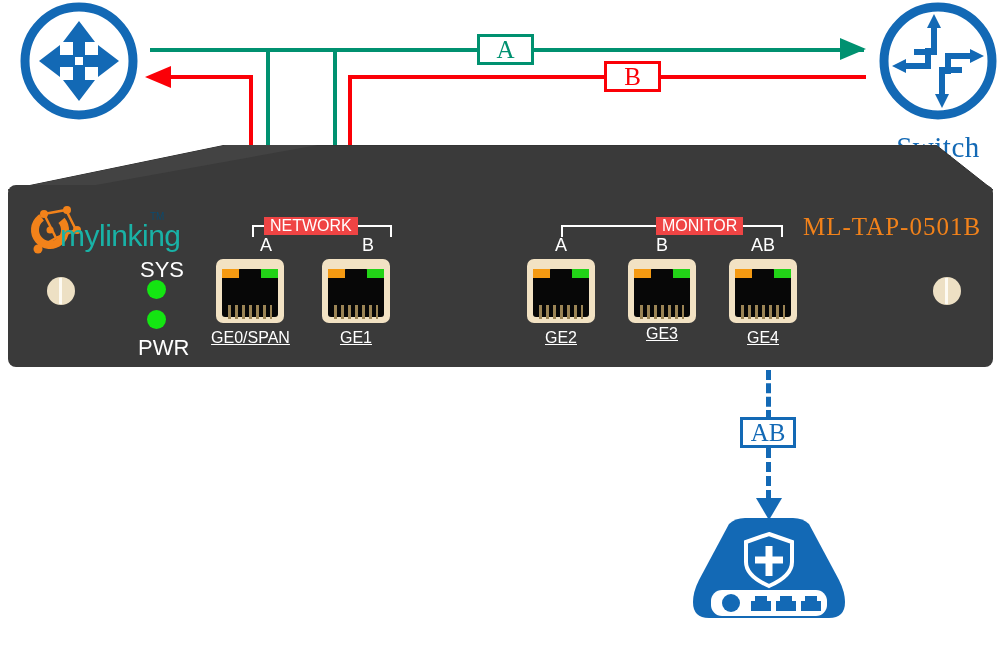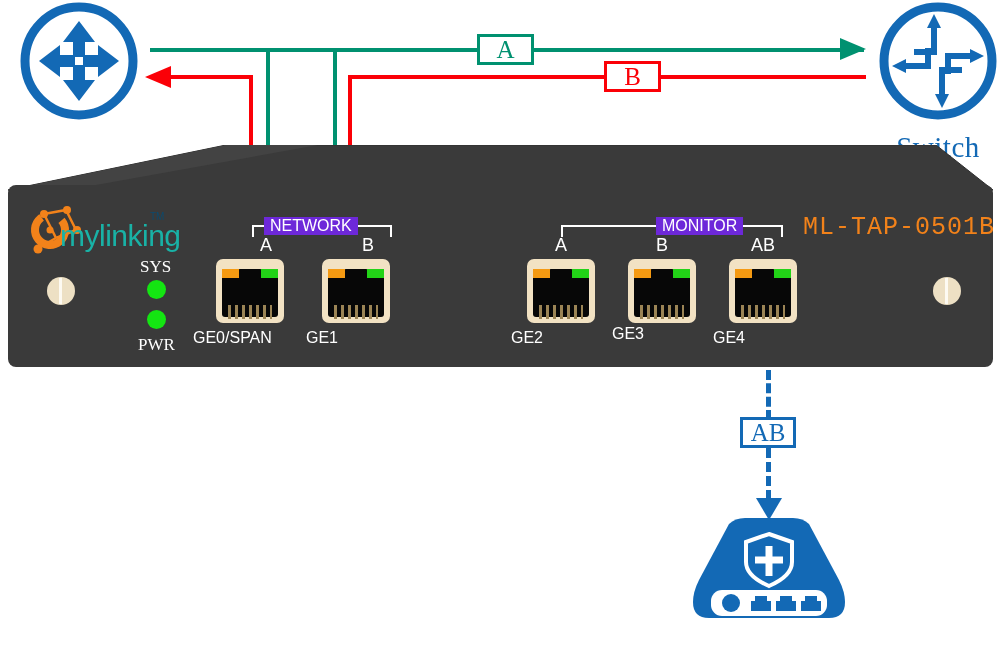--- a/index.html
+++ b/index.html
@@ -101,30 +101,30 @@
 
   .led {
     position: absolute;
     width: 19px; height: 19px;
     border-radius: 50%;
     background: #14e512;
   }
   .panel-text {
     position: absolute;
     color: #ffffff;
-    font-size: 17px;
-    white-space: nowrap;
-    font-family: Liberation Serif, serif;
+    font-size: 22px;
+    white-space: nowrap;
+    font-family: Liberation Sans, sans-serif;
   }
   .group-title {
     position: absolute;
     color: #ffffff;
     font-size: 16px;
     white-space: nowrap;
-    background: #6d28d9;
+    background: #ef4444;
     padding: 0 6px;
   }
   .bracket {
     position: absolute;
     border-top: 2px solid #ffffff;
     border-left: 2px solid #ffffff;
     border-right: 2px solid #ffffff;
     height: 12px;
     box-sizing: border-box;
   }
@@ -132,22 +132,23 @@
     position: absolute;
     color: #ffffff;
     font-size: 18px;
     text-align: center;
     white-space: nowrap;
   }
   .port-name {
     position: absolute;
     color: #ffffff;
     font-size: 16px;
-    text-align: left;
-    white-space: nowrap;
+    text-align: center;
+    white-space: nowrap;
+    text-decoration: underline;
   }
 
   
   .rj45 {
     position: absolute;
     width: 68px; height: 64px;
     background: #f2e2c3;
     border-radius: 7px;
   }
   .rj45 .cavity {
@@ -183,21 +184,21 @@
     background: repeating-linear-gradient(to right,
       #9b8455 0px, #9b8455 3px, transparent 3px, transparent 7px);
   }
 
   .model-text {
     position: absolute;
     color: #f2821a;
     font-size: 25px;
     letter-spacing: 1px;
     white-space: nowrap;
-    font-family: Liberation Mono, monospace;
+    font-family: Liberation Serif, serif;
   }
 
   
   .dashed-v {
     position: absolute;
     width: 0;
     border-left: 5px dashed #1369b5;
   }
 </style>
 </head>

